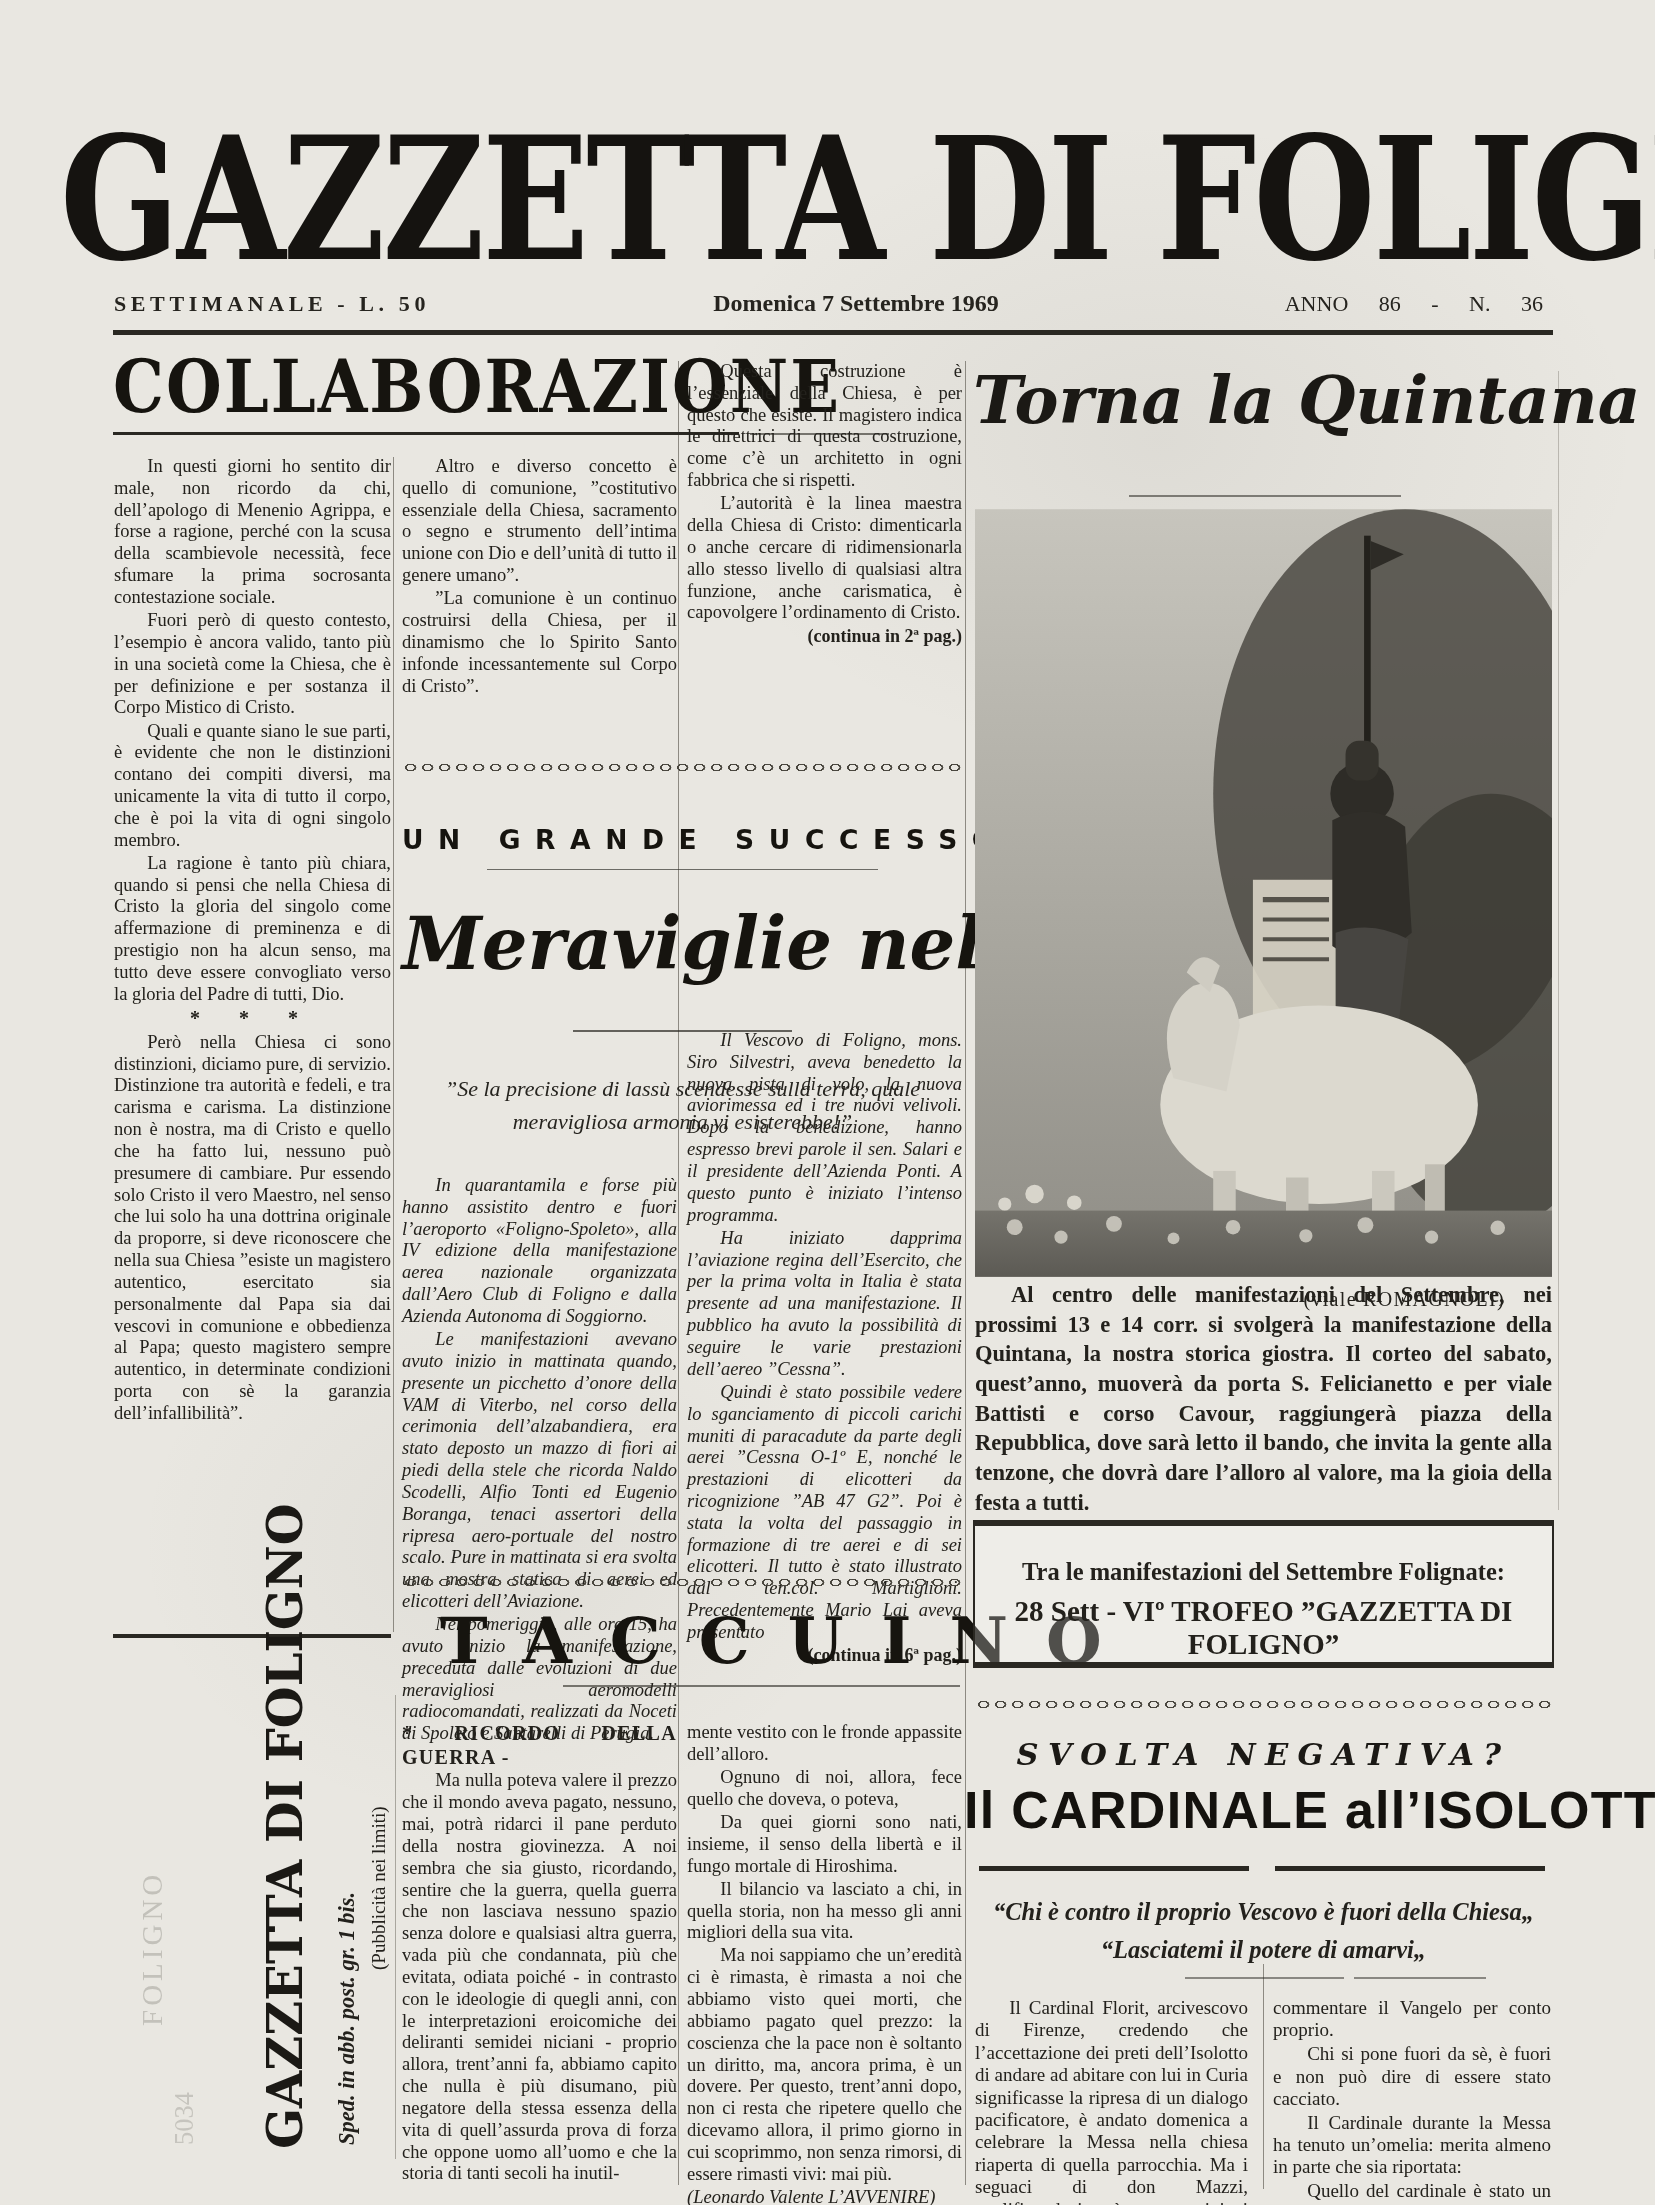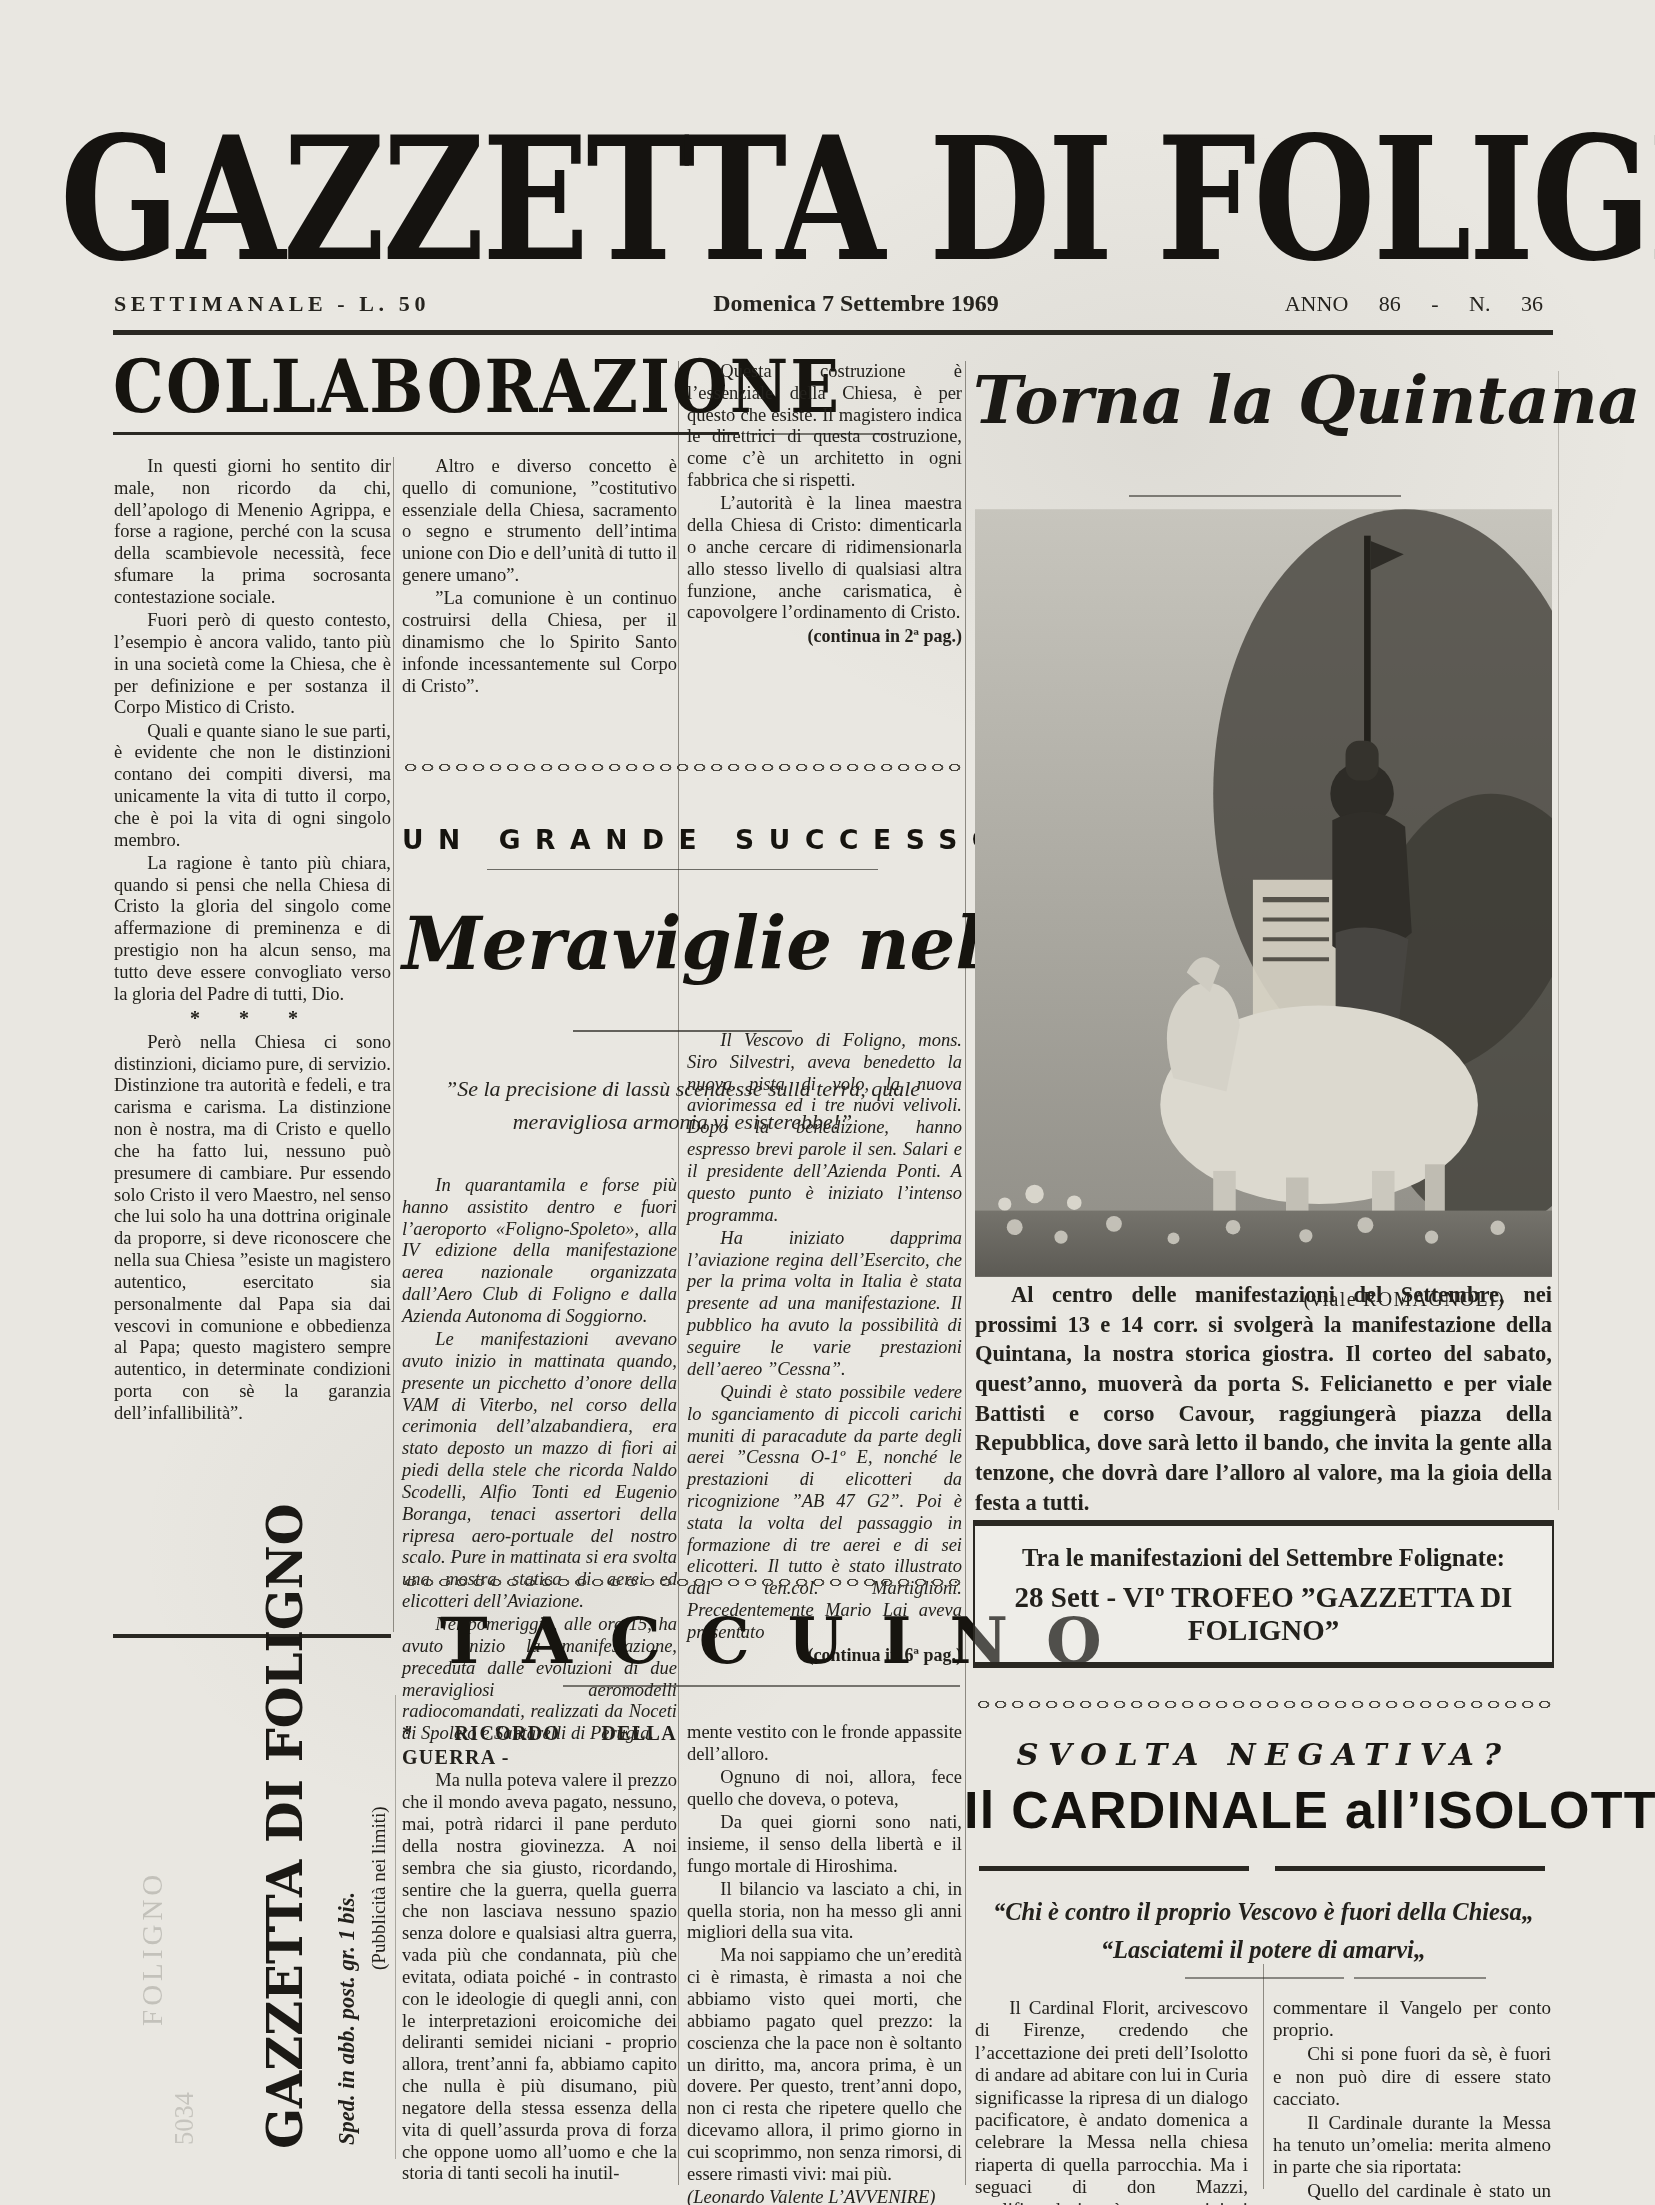--- a/index.html
+++ b/index.html
@@ -223,21 +223,21 @@
     </svg>
   </div>
 
   <div class="abs caption" style="left:975px;top:1288px;width:530px;text-align:right;">(viale ROMAGNOLI)</div>
 
   <div class="abs qbody" style="left:975px;top:1280px;width:577px;">
     <p>Al centro delle manifestazioni del Settembre, nei prossimi 13 e 14 corr. si svolgerà la manifestazione della Quintana, la nostra storica giostra. Il corteo del sabato, quest’anno, muoverà da porta S. Felicianetto e per viale Battisti e corso Cavour, raggiungerà piazza della Repubblica, dove sarà letto il bando, che invita la gente alla tenzone, che dovrà dare l’alloro al valore, ma la gioia della festa a tutti.</p>
   </div>
 
   <div class="abs box-trofeo" style="left:973px;top:1520px;width:577px;height:136px;">
-    <div style="font-weight:bold;font-size:24.5px;margin-top:18px;">Tra le manifestazioni del Settembre Folignate:</div>
+    <div style="font-weight:bold;font-size:24.5px;margin-top:32px;">Tra le manifestazioni del Settembre Folignate:</div>
     <div style="font-weight:bold;font-size:29px;margin-top:9.3px;">28 Sett - VIº TROFEO ”GAZZETTA DI FOLIGNO”</div>
   </div>
 
   <div class="abs chain" style="left:975px;top:1697px;width:577px;"></div>
 
   <div class="abs" style="left:975px;top:1736px;width:577px;text-align:center;">
     <span class="svolta">SVOLTA NEGATIVA?</span>
   </div>
 
   <div class="abs" style="left:964px;top:1780px;width:603px;text-align:center;">

